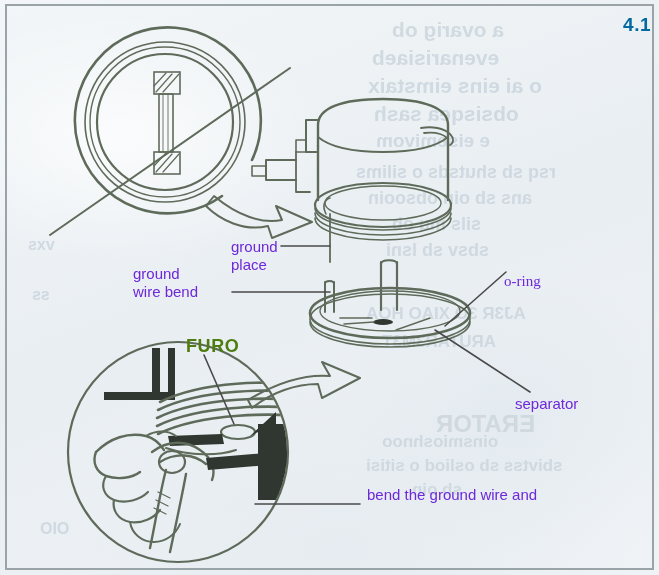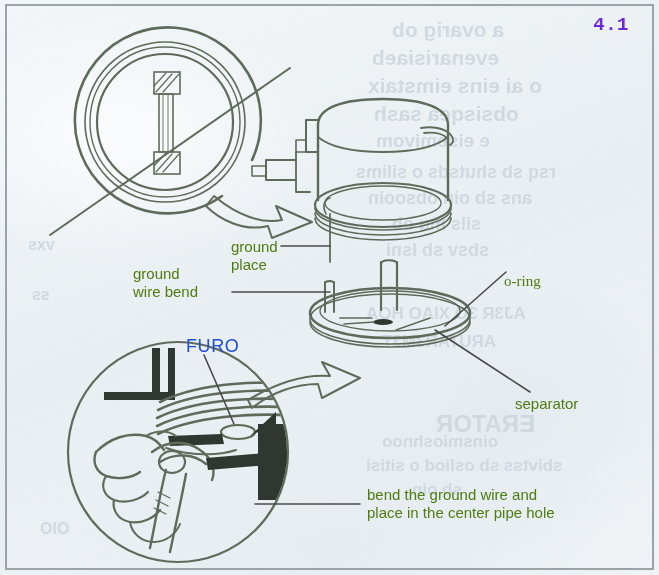--- a/index.html
+++ b/index.html
@@ -48,42 +48,41 @@
     font-weight: bold;
     transform: scaleX(-1);
     white-space: nowrap;
     user-select: none;
     pointer-events: none;
     opacity: 0.85;
   }
 
   .page-number {
     position: absolute;
-    right: 30px;
+    right: 8px;
     top: 14px;
     font-size: 19px;
     font-weight: bold;
-    color: #6d28d9;
+    color: #0369a1;
     letter-spacing: 0.5px;
-    font-family: Liberation Mono, monospace;
   }
 
   .label {
     position: absolute;
     font-size: 15px;
     line-height: 18px;
+    color: #6d28d9;
+    white-space: nowrap;
+  }
+
+  .furo-label {
+    position: absolute;
+    font-size: 18px;
+    font-weight: bold;
     color: #4d7c0f;
-    white-space: nowrap;
-  }
-
-  .furo-label {
-    position: absolute;
-    font-size: 18px;
-    font-weight: normal;
-    color: #1d4ed8;
     letter-spacing: 0.6px;
   }
 
   svg.art {
     position: absolute;
     left: 0;
     top: 0;
     width: 659px;
     height: 575px;
     overflow: visible;
@@ -277,17 +276,16 @@
   </div>
 
   <div class="label" style="left:504px; top:272px;font-family:Liberation Serif, serif;">o-ring</div>
 
   <div class="label" style="left:515px; top:395px;">separator</div>
 
   <div class="furo-label" style="left:186px; top:336px;">FURO</div>
 
   <div class="label" style="left:367px; top:486px;">
     <div>bend the ground wire and</div>
-    <div>place in the center pipe hole</div>
   </div>
 
   <div id="page-border"></div>
 </div>
 
 </body></html>

